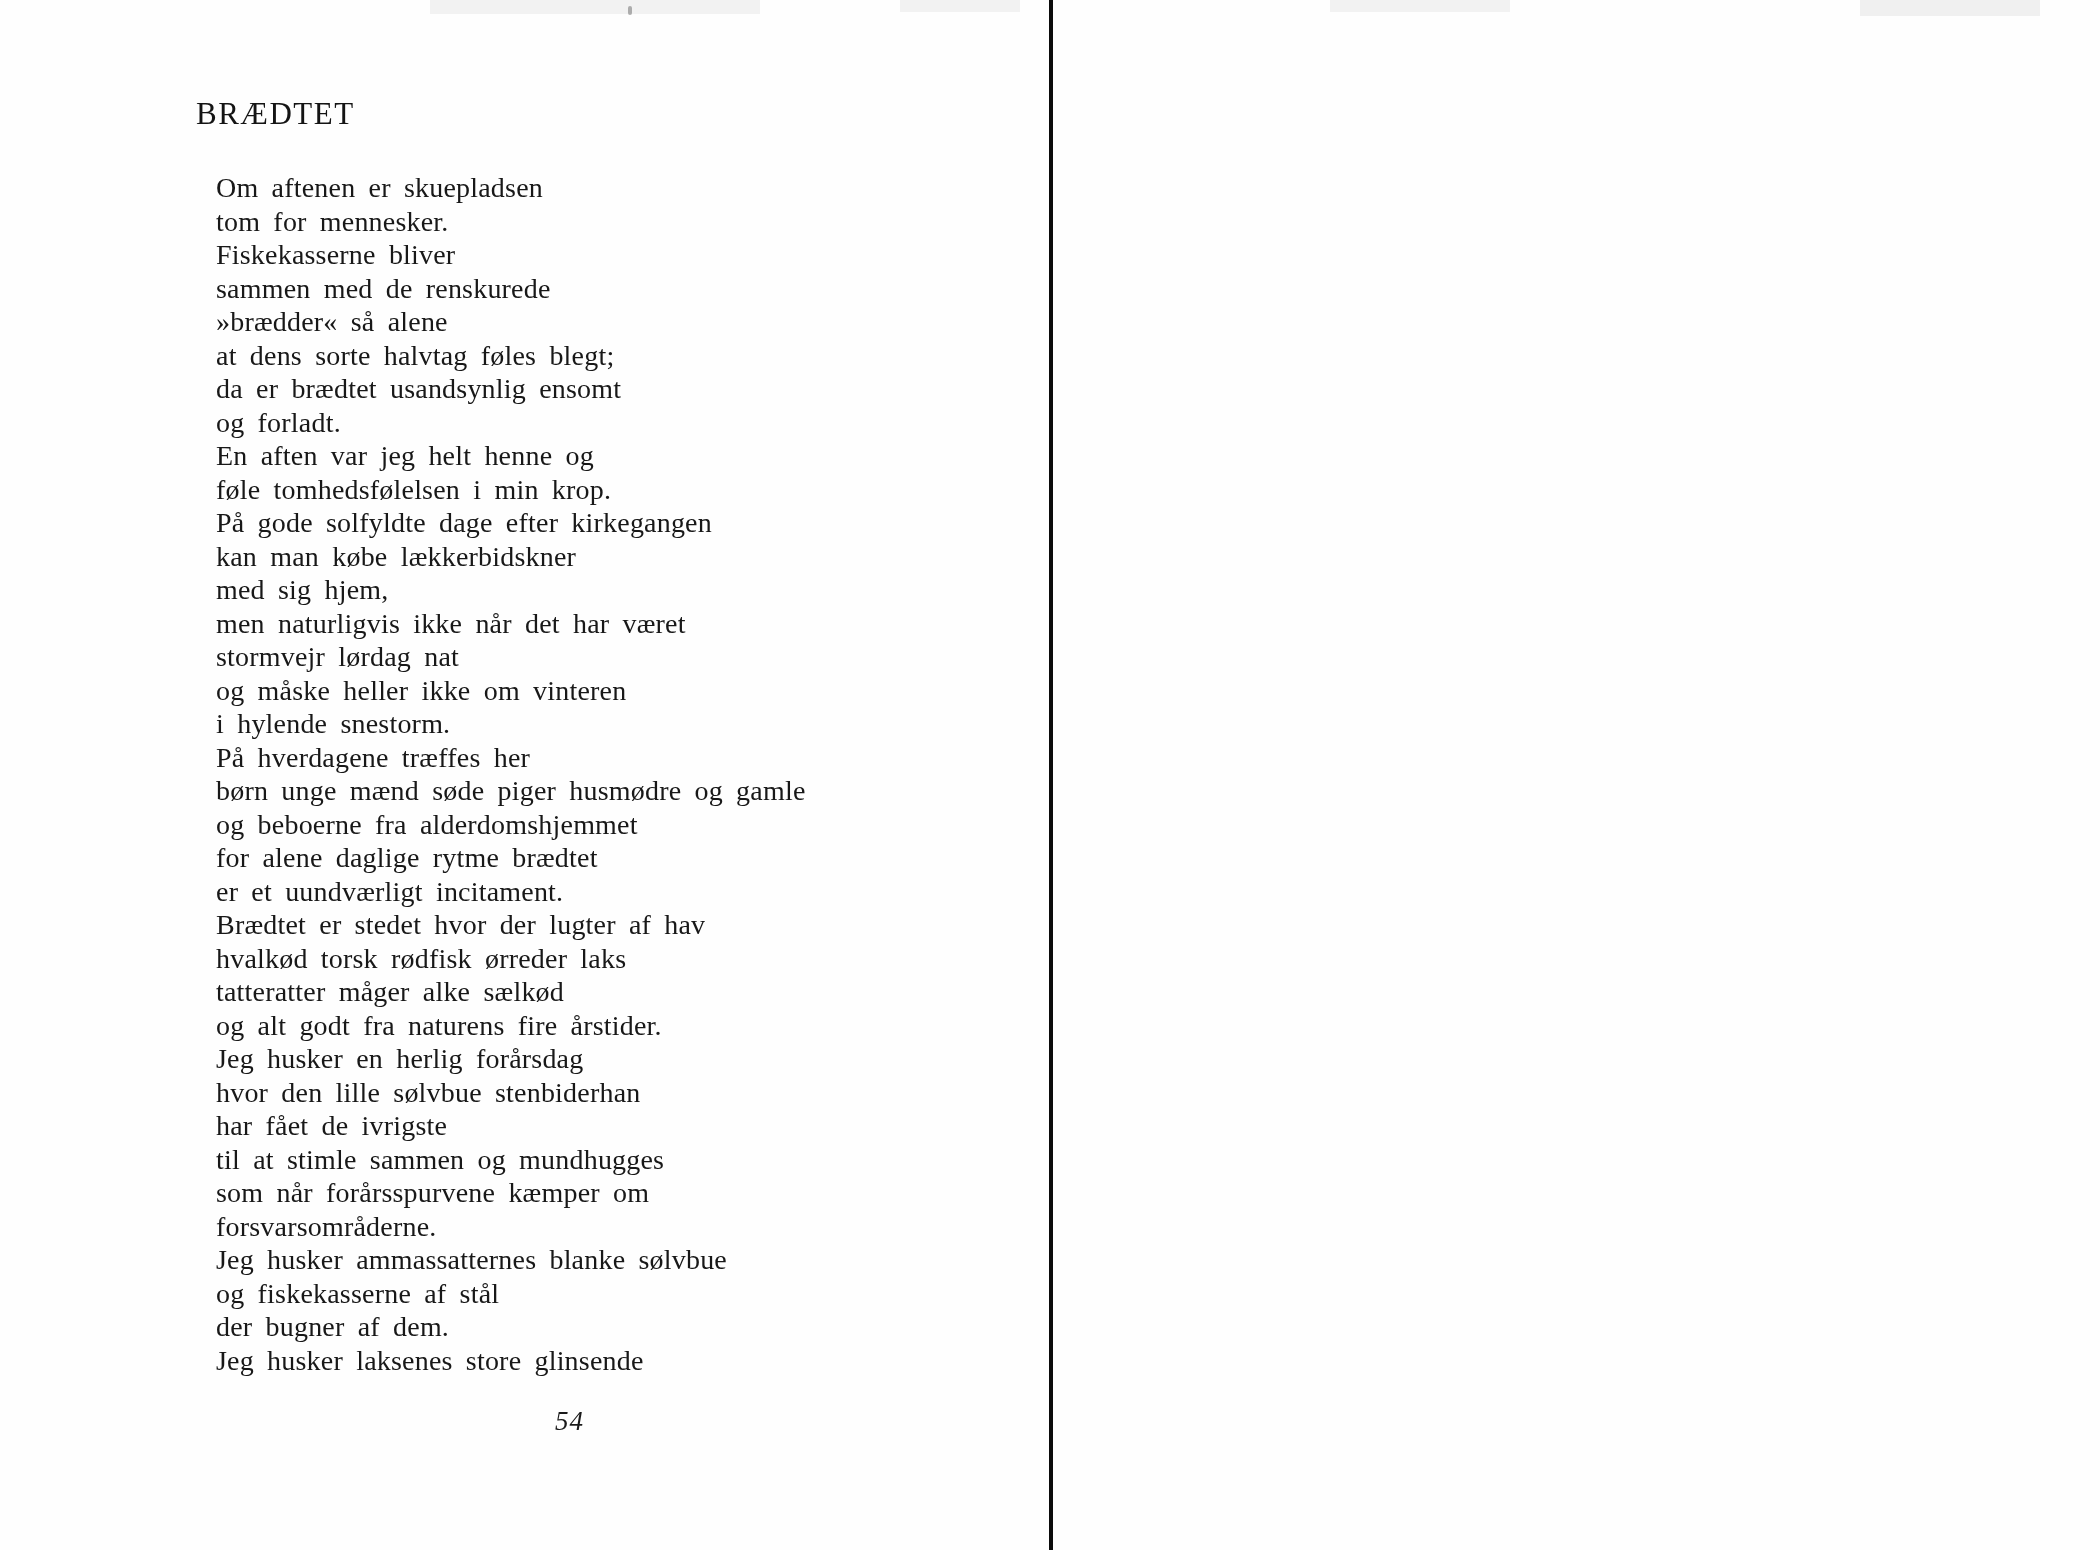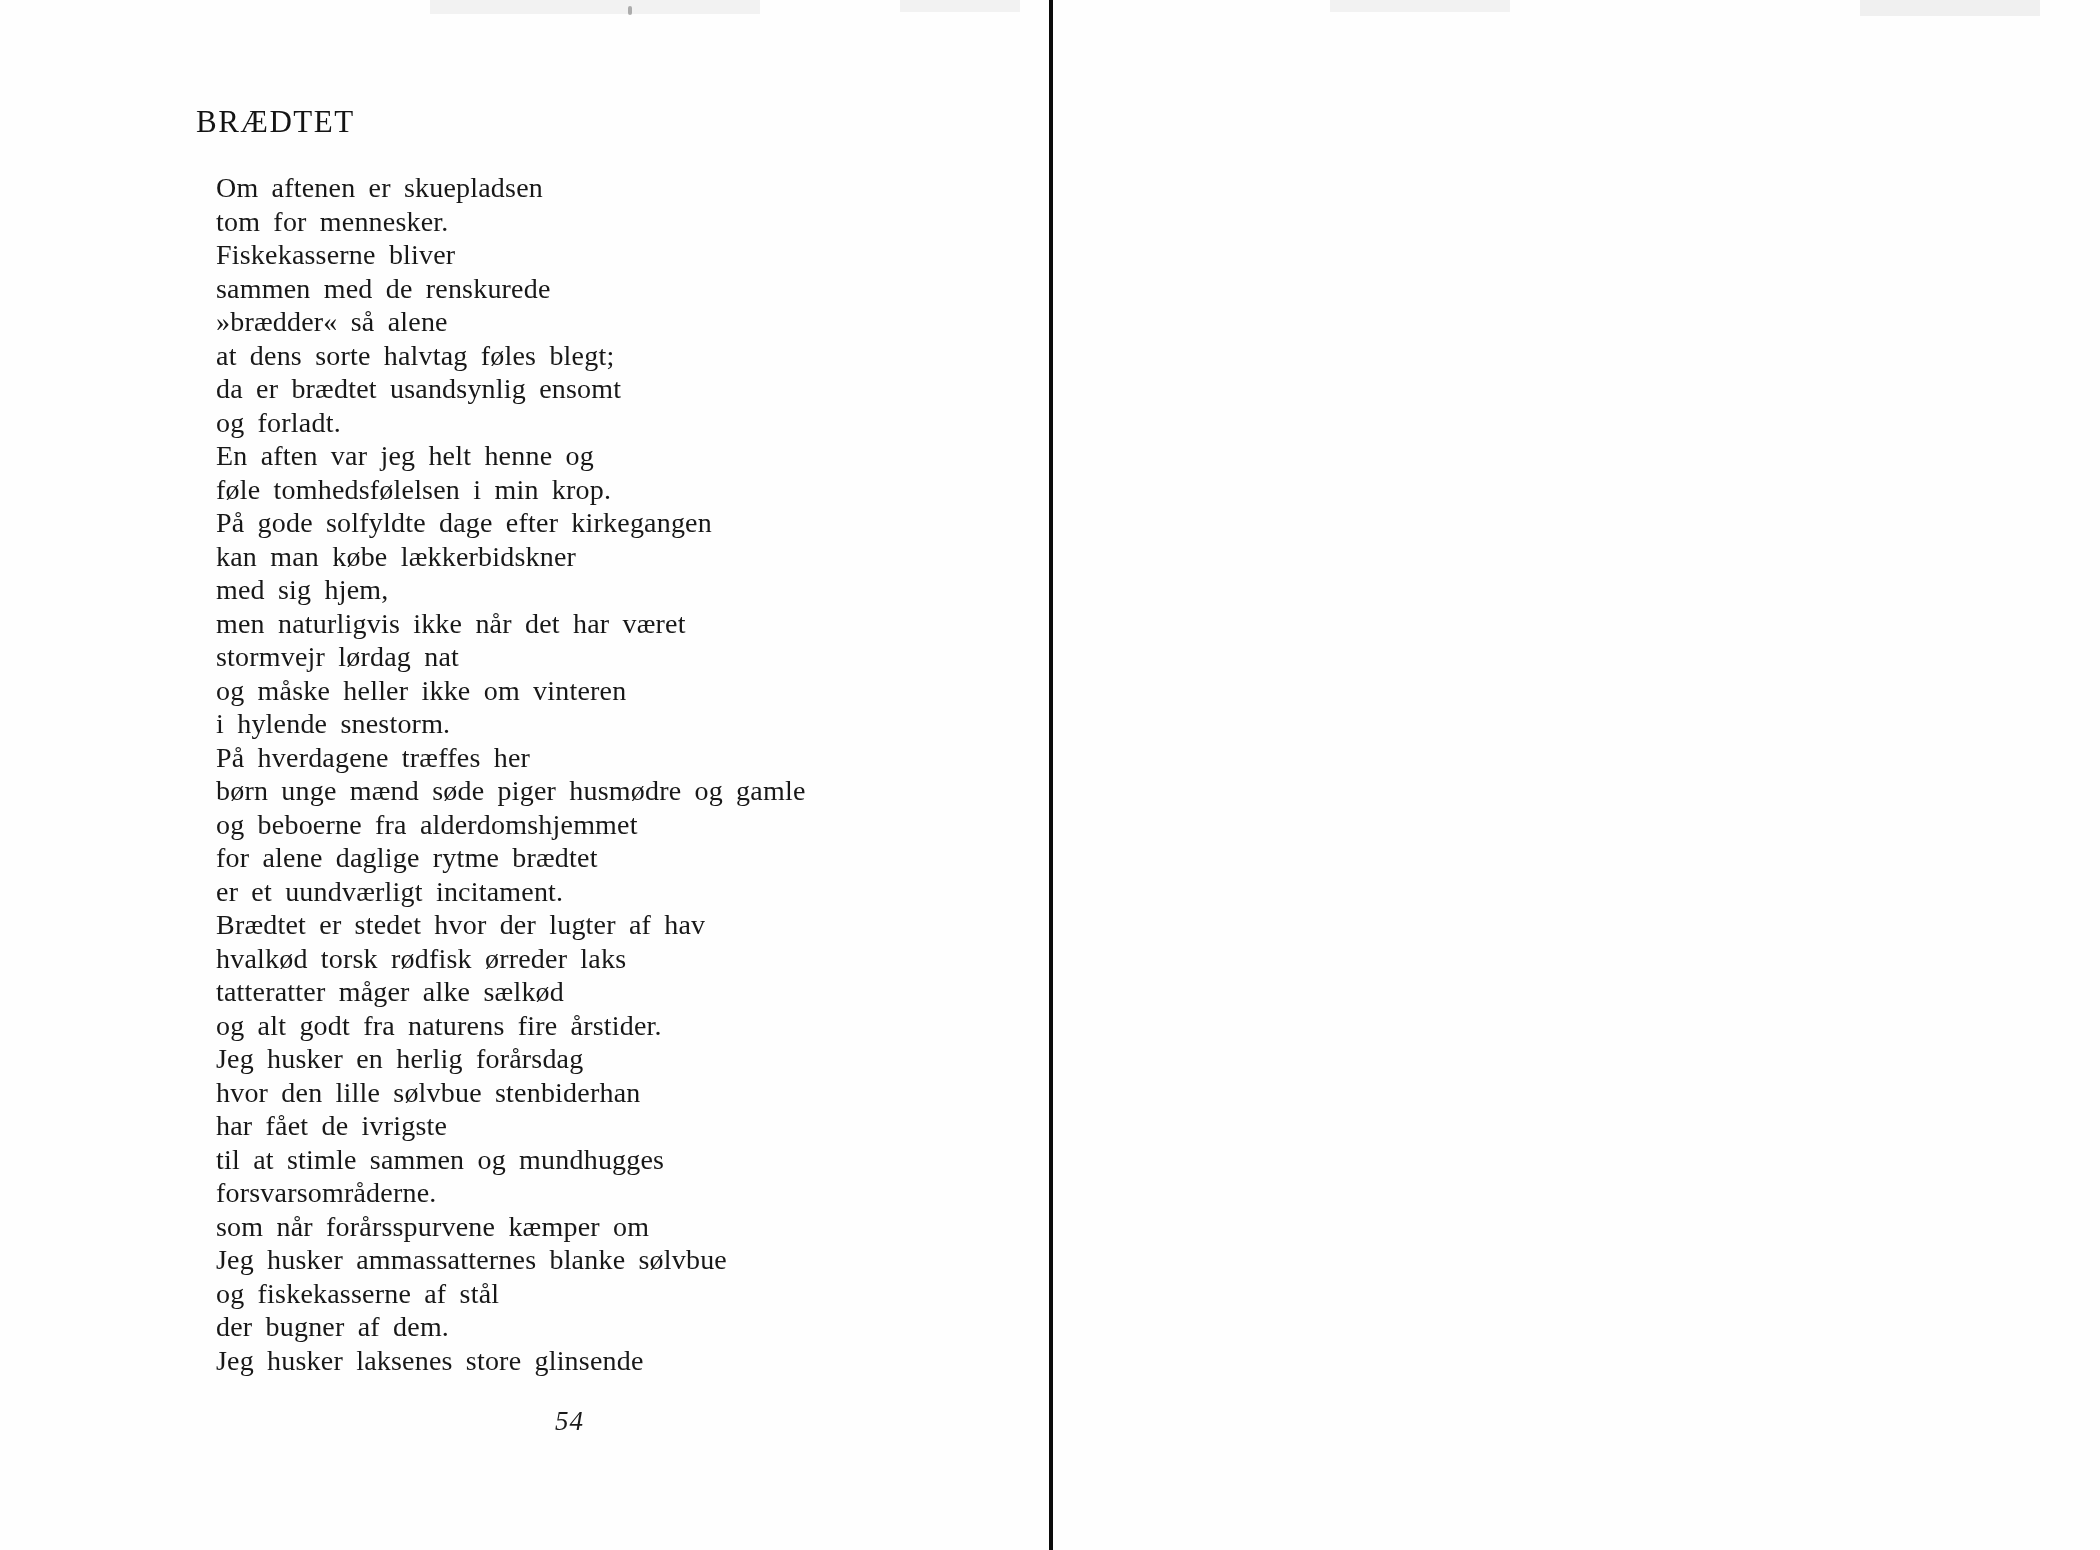--- a/index.html
+++ b/index.html
@@ -32,21 +32,21 @@
     left: 1049px;
     top: 0;
     width: 4px;
     height: 1550px;
     background: #0b0b0b;
   }
 
   .poem-title {
     position: absolute;
     left: 196px;
-    top: 104px;
+    top: 96px;
     font-size: 31px;
     letter-spacing: 1.5px;
     color: #141414;
   }
 
   .poem-body {
     position: absolute;
     font-size: 28px;
     line-height: 33.5px;
     word-spacing: 6px;
@@ -123,22 +123,22 @@
         <div class="poem-line">for alene daglige rytme brædtet</div>
         <div class="poem-line">er et uundværligt incitament.</div>
         <div class="poem-line">Brædtet er stedet hvor der lugter af hav</div>
         <div class="poem-line">hvalkød torsk rødfisk ørreder laks</div>
         <div class="poem-line">tatteratter måger alke sælkød</div>
         <div class="poem-line">og alt godt fra naturens fire årstider.</div>
         <div class="poem-line">Jeg husker en herlig forårsdag</div>
         <div class="poem-line">hvor den lille sølvbue stenbiderhan</div>
         <div class="poem-line">har fået de ivrigste</div>
         <div class="poem-line">til at stimle sammen og mundhugges</div>
+        <div class="poem-line">som når forårsspurvene kæmper om</div>
         <div class="poem-line">forsvarsområderne.</div>
-        <div class="poem-line">som når forårsspurvene kæmper om</div>
         <div class="poem-line">Jeg husker ammassatternes blanke sølvbue</div>
         <div class="poem-line">og fiskekasserne af stål</div>
         <div class="poem-line">der bugner af dem.</div>
         <div class="poem-line">Jeg husker laksenes store glinsende</div>
       </div>
     <div class="page-number num-left">54</div>
   </div>
 
   <div class="binding-line"></div>
 

